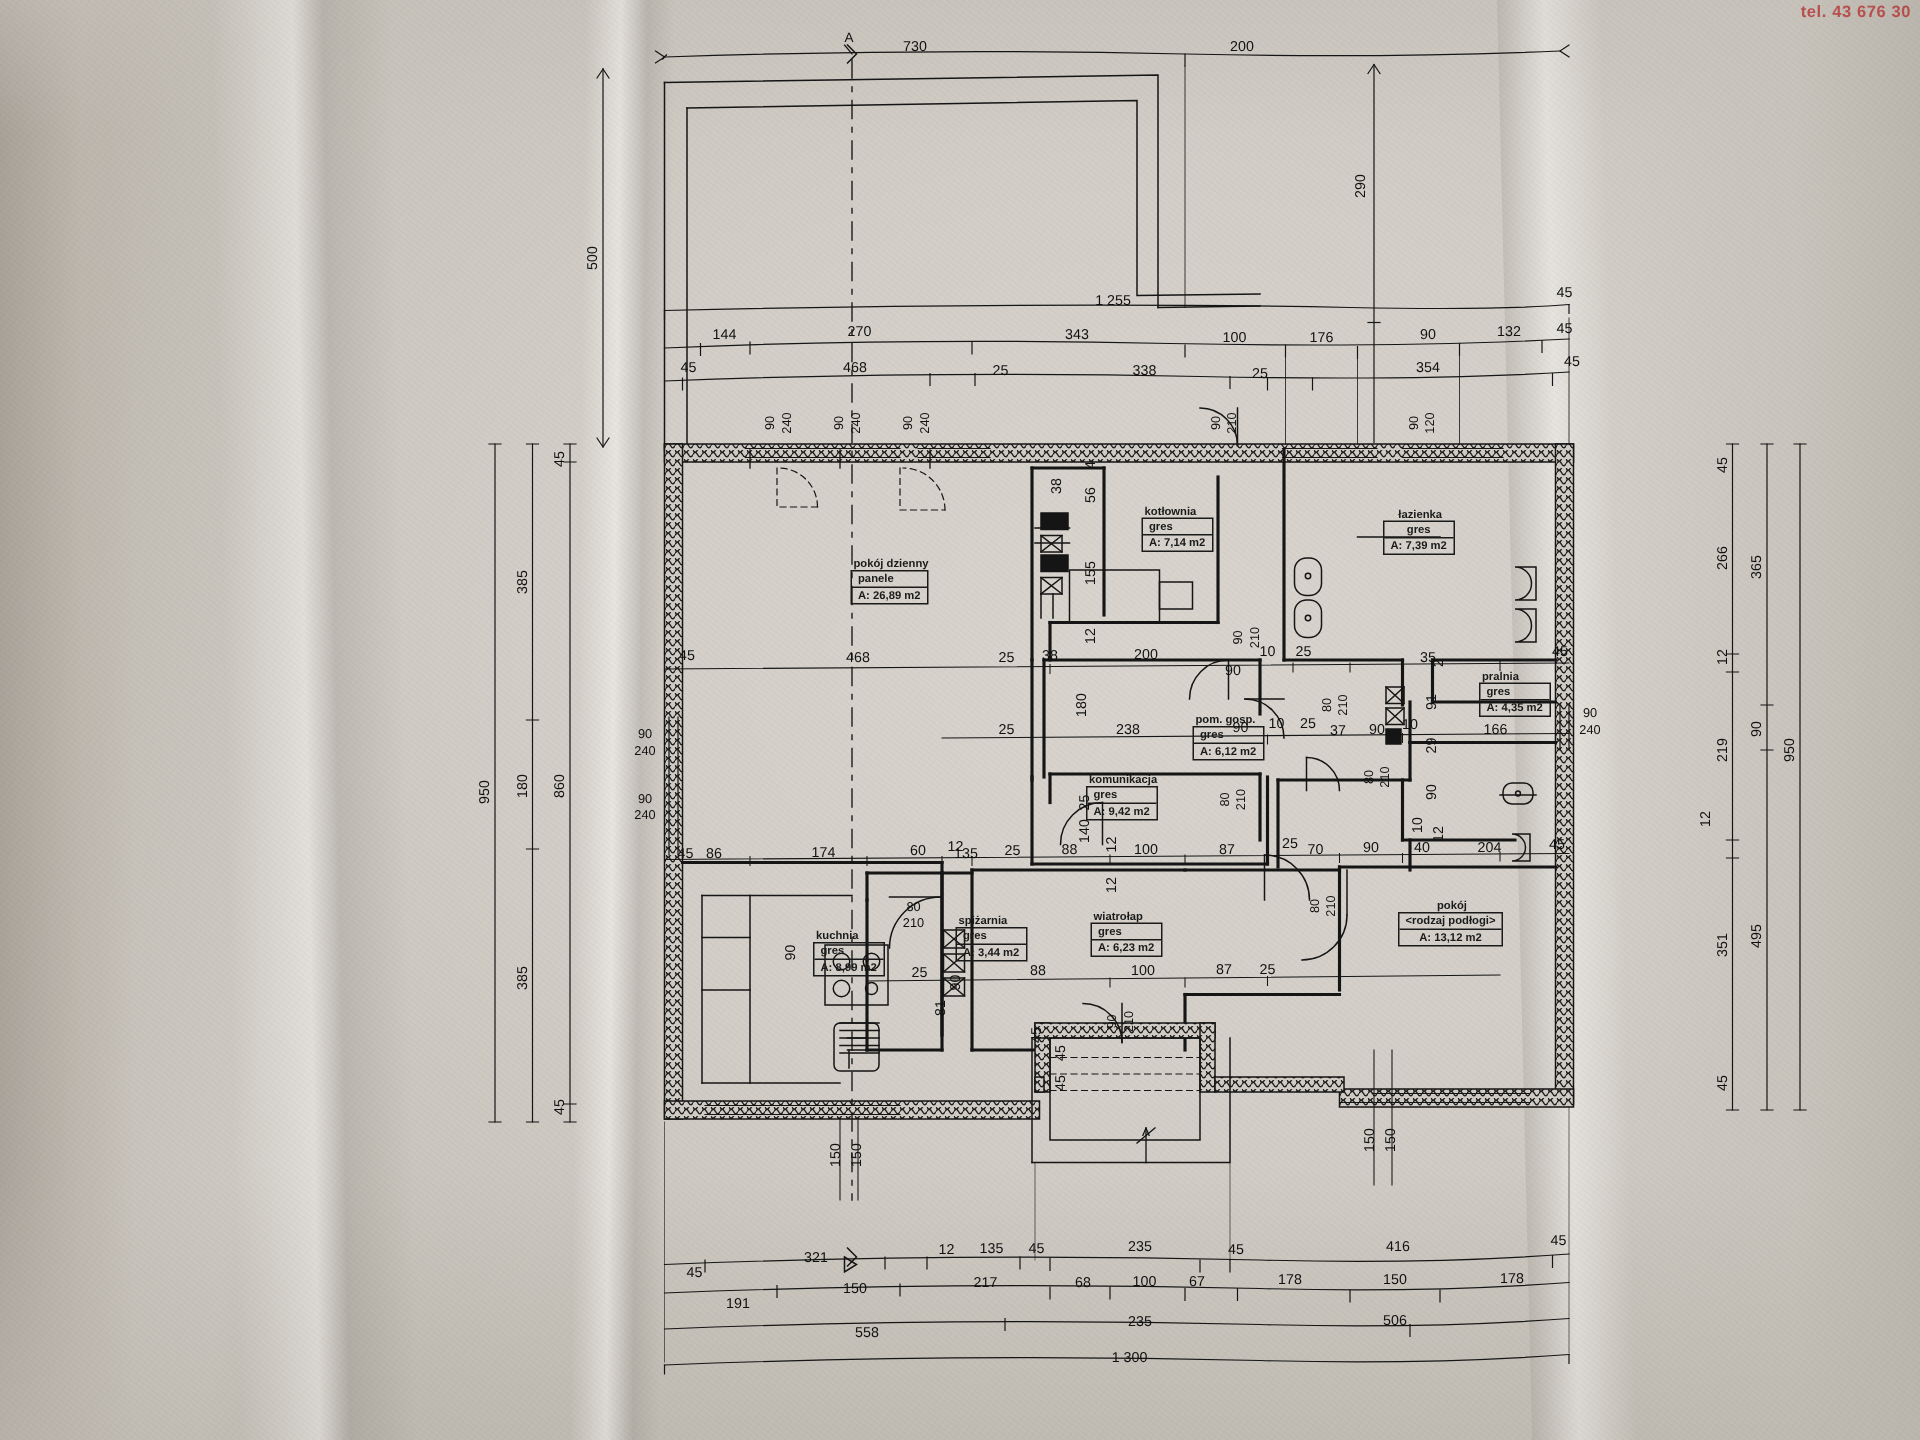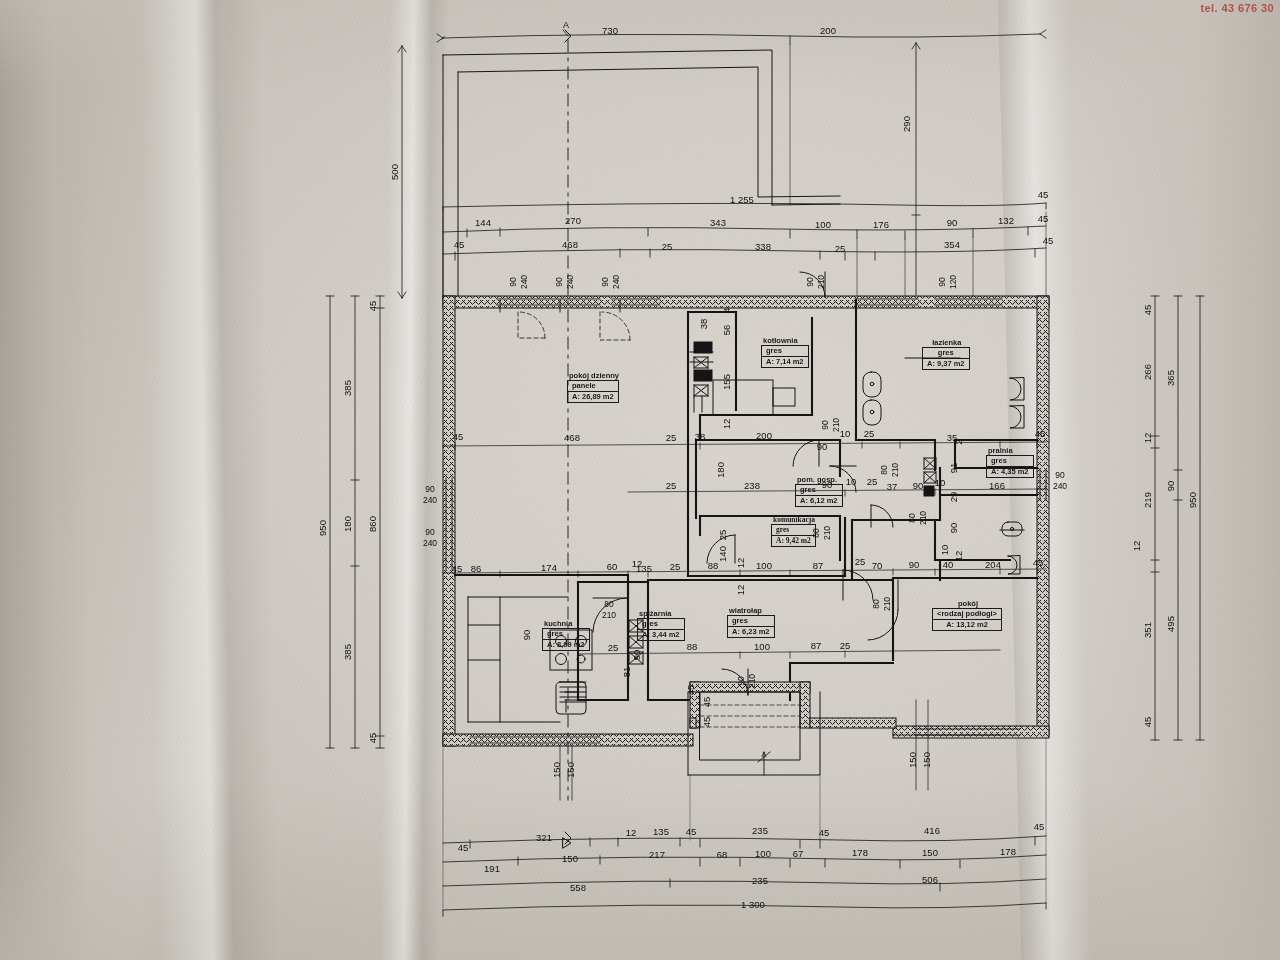--- a/index.html
+++ b/index.html
@@ -621,41 +621,41 @@
   <span class="bx">
     <div>gres</div>
     <div>A: 7,14 m2</div>
   </span>
 </div>
 
 <div class="rlabel" style="left:922px;top:339px;text-align:center;">
   <span class="nm">łazienka</span>
   <span class="bx">
     <div>gres</div>
-    <div>A: 9,37 m2</div>
+    <div>A: 7,39 m2</div>
   </span>
 </div>
 
 <div class="rlabel" style="left:759px;top:476px;margin-left:36px;">
   <span class="nm">pom. gosp.</span>
   <span class="bx">
     <div>gres</div>
     <div>A: 6,12 m2</div>
   </span>
 </div>
 
 <div class="rlabel" style="left:986px;top:447px;">
   <span class="nm">pralnia</span>
   <span class="bx">
     <div>gres</div>
     <div>A: 4,35 m2</div>
   </span>
 </div>
 
-<div class="rlabel" style="left:771px;top:516px;font-family:Liberation Serif, serif;">
+<div class="rlabel" style="left:724px;top:516px;">
   <span class="nm">komunikacja</span>
   <span class="bx">
     <div>gres</div>
     <div>A: 9,42 m2</div>
   </span>
 </div>
 
 <div class="rlabel" style="left:518px;top:620px;padding-left:24px;">
   <span class="nm">kuchnia</span>
   <span class="bx">

